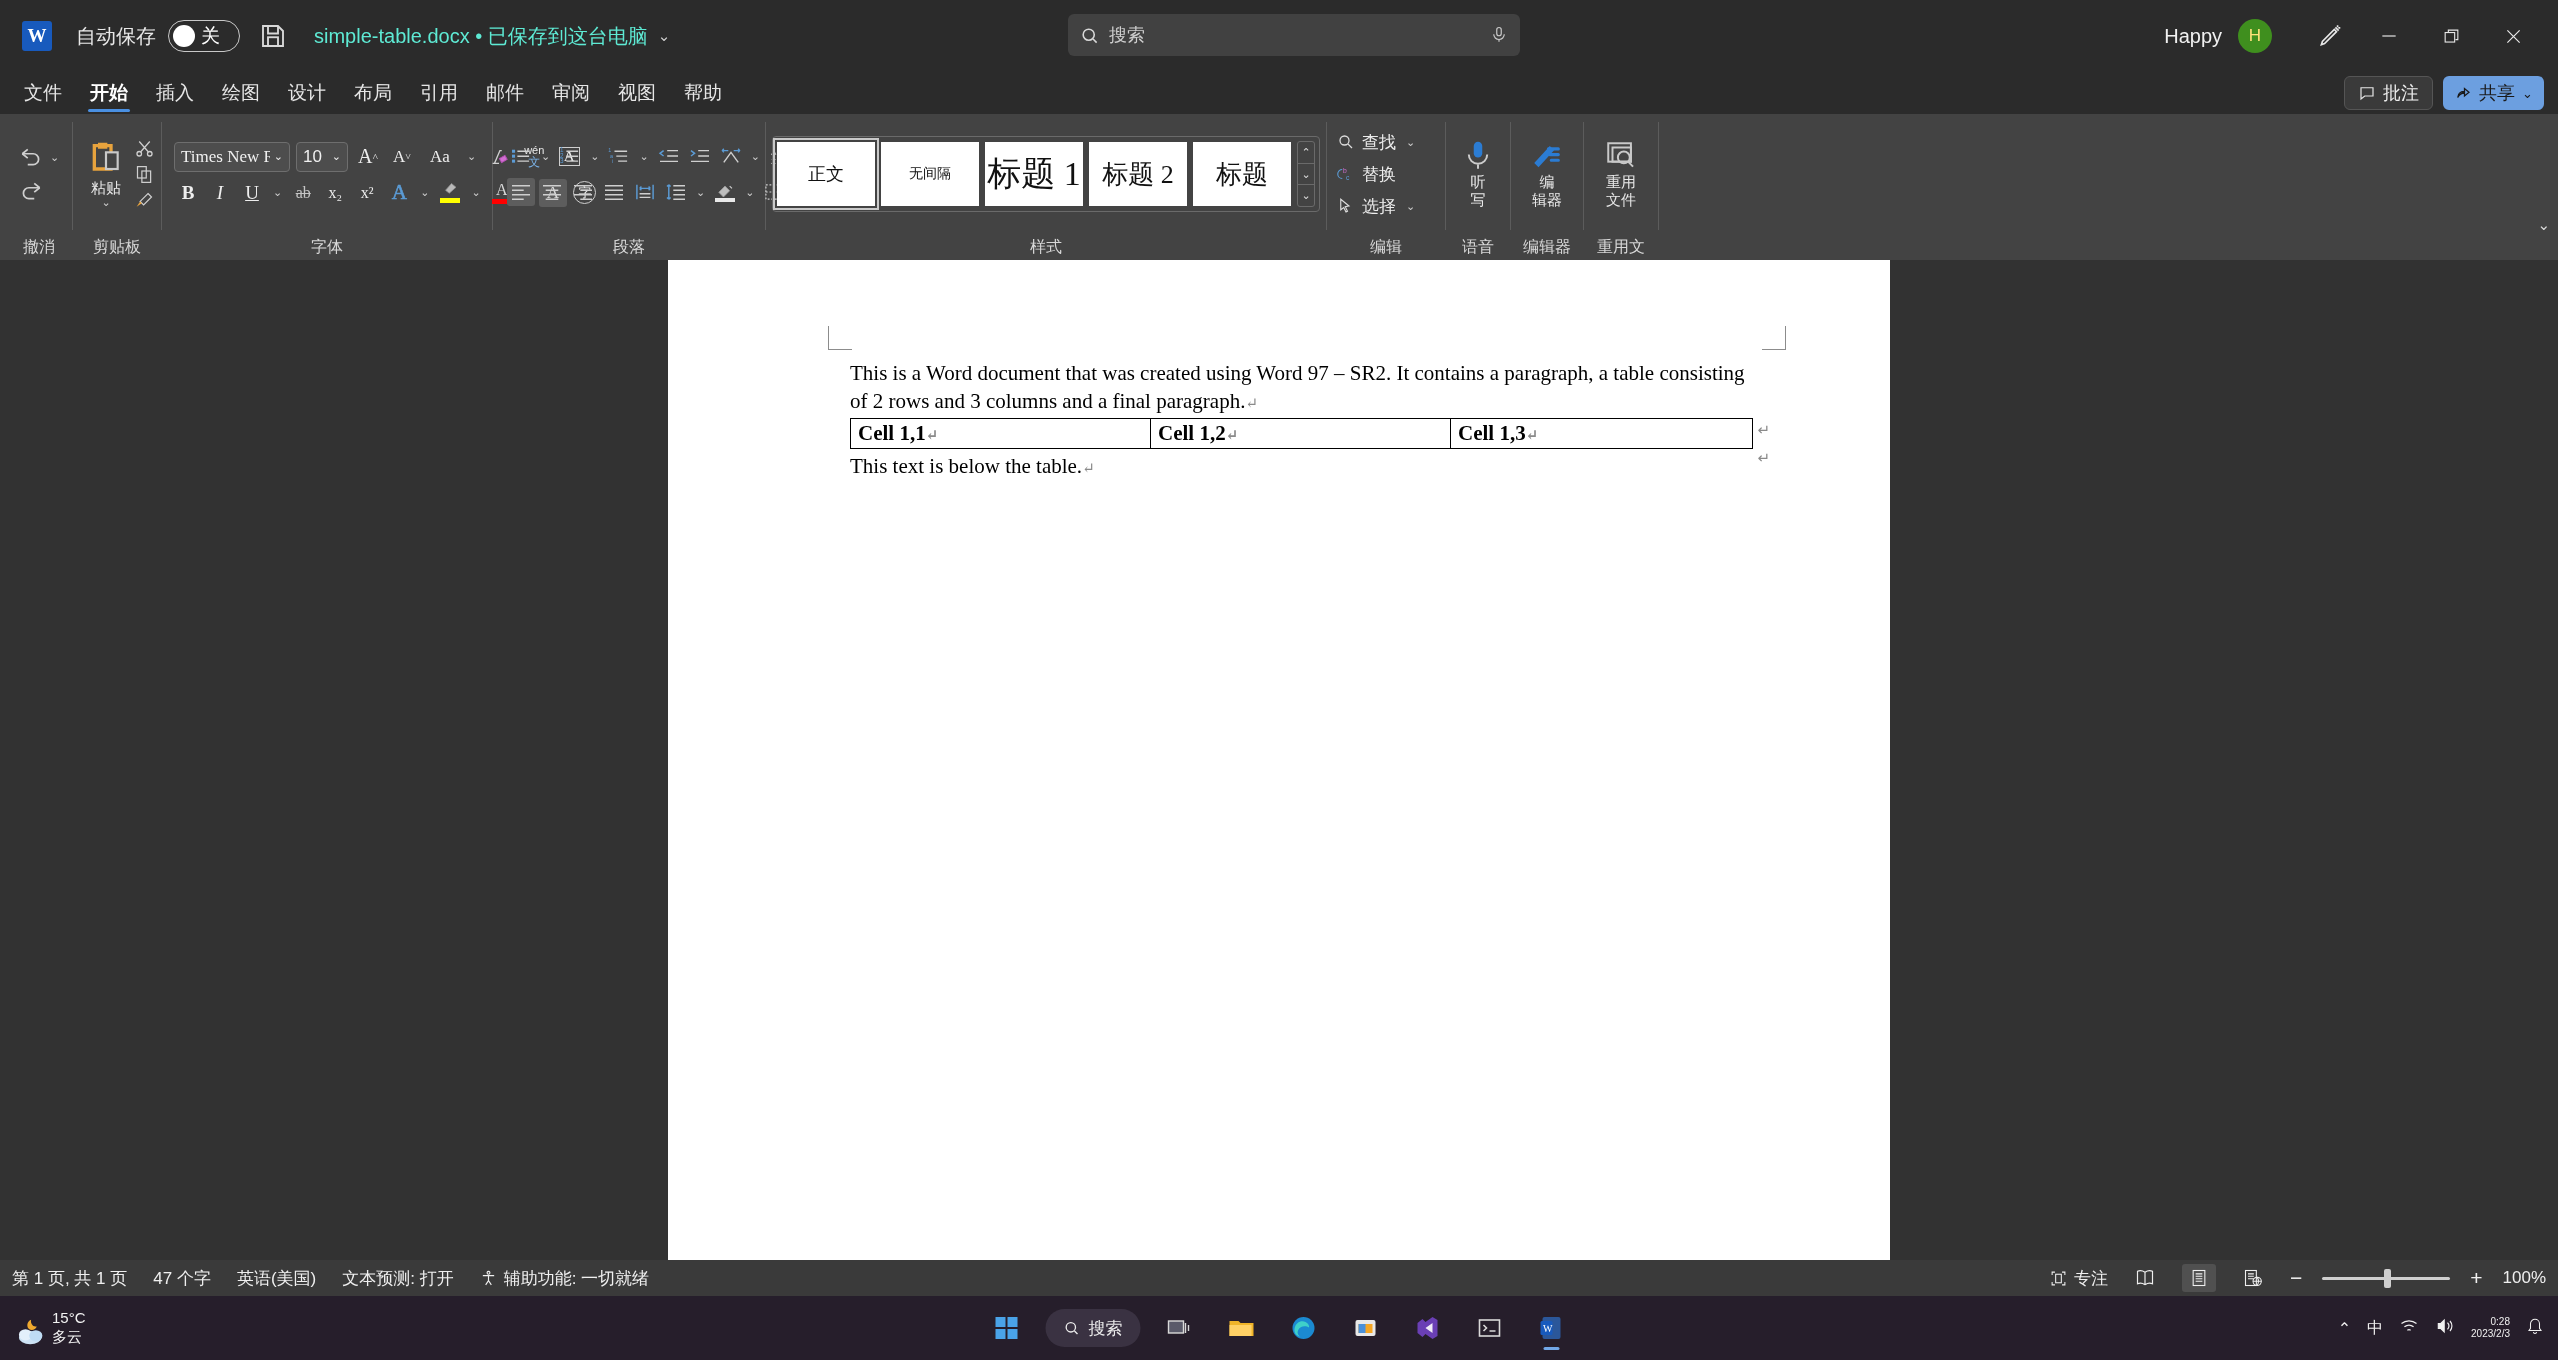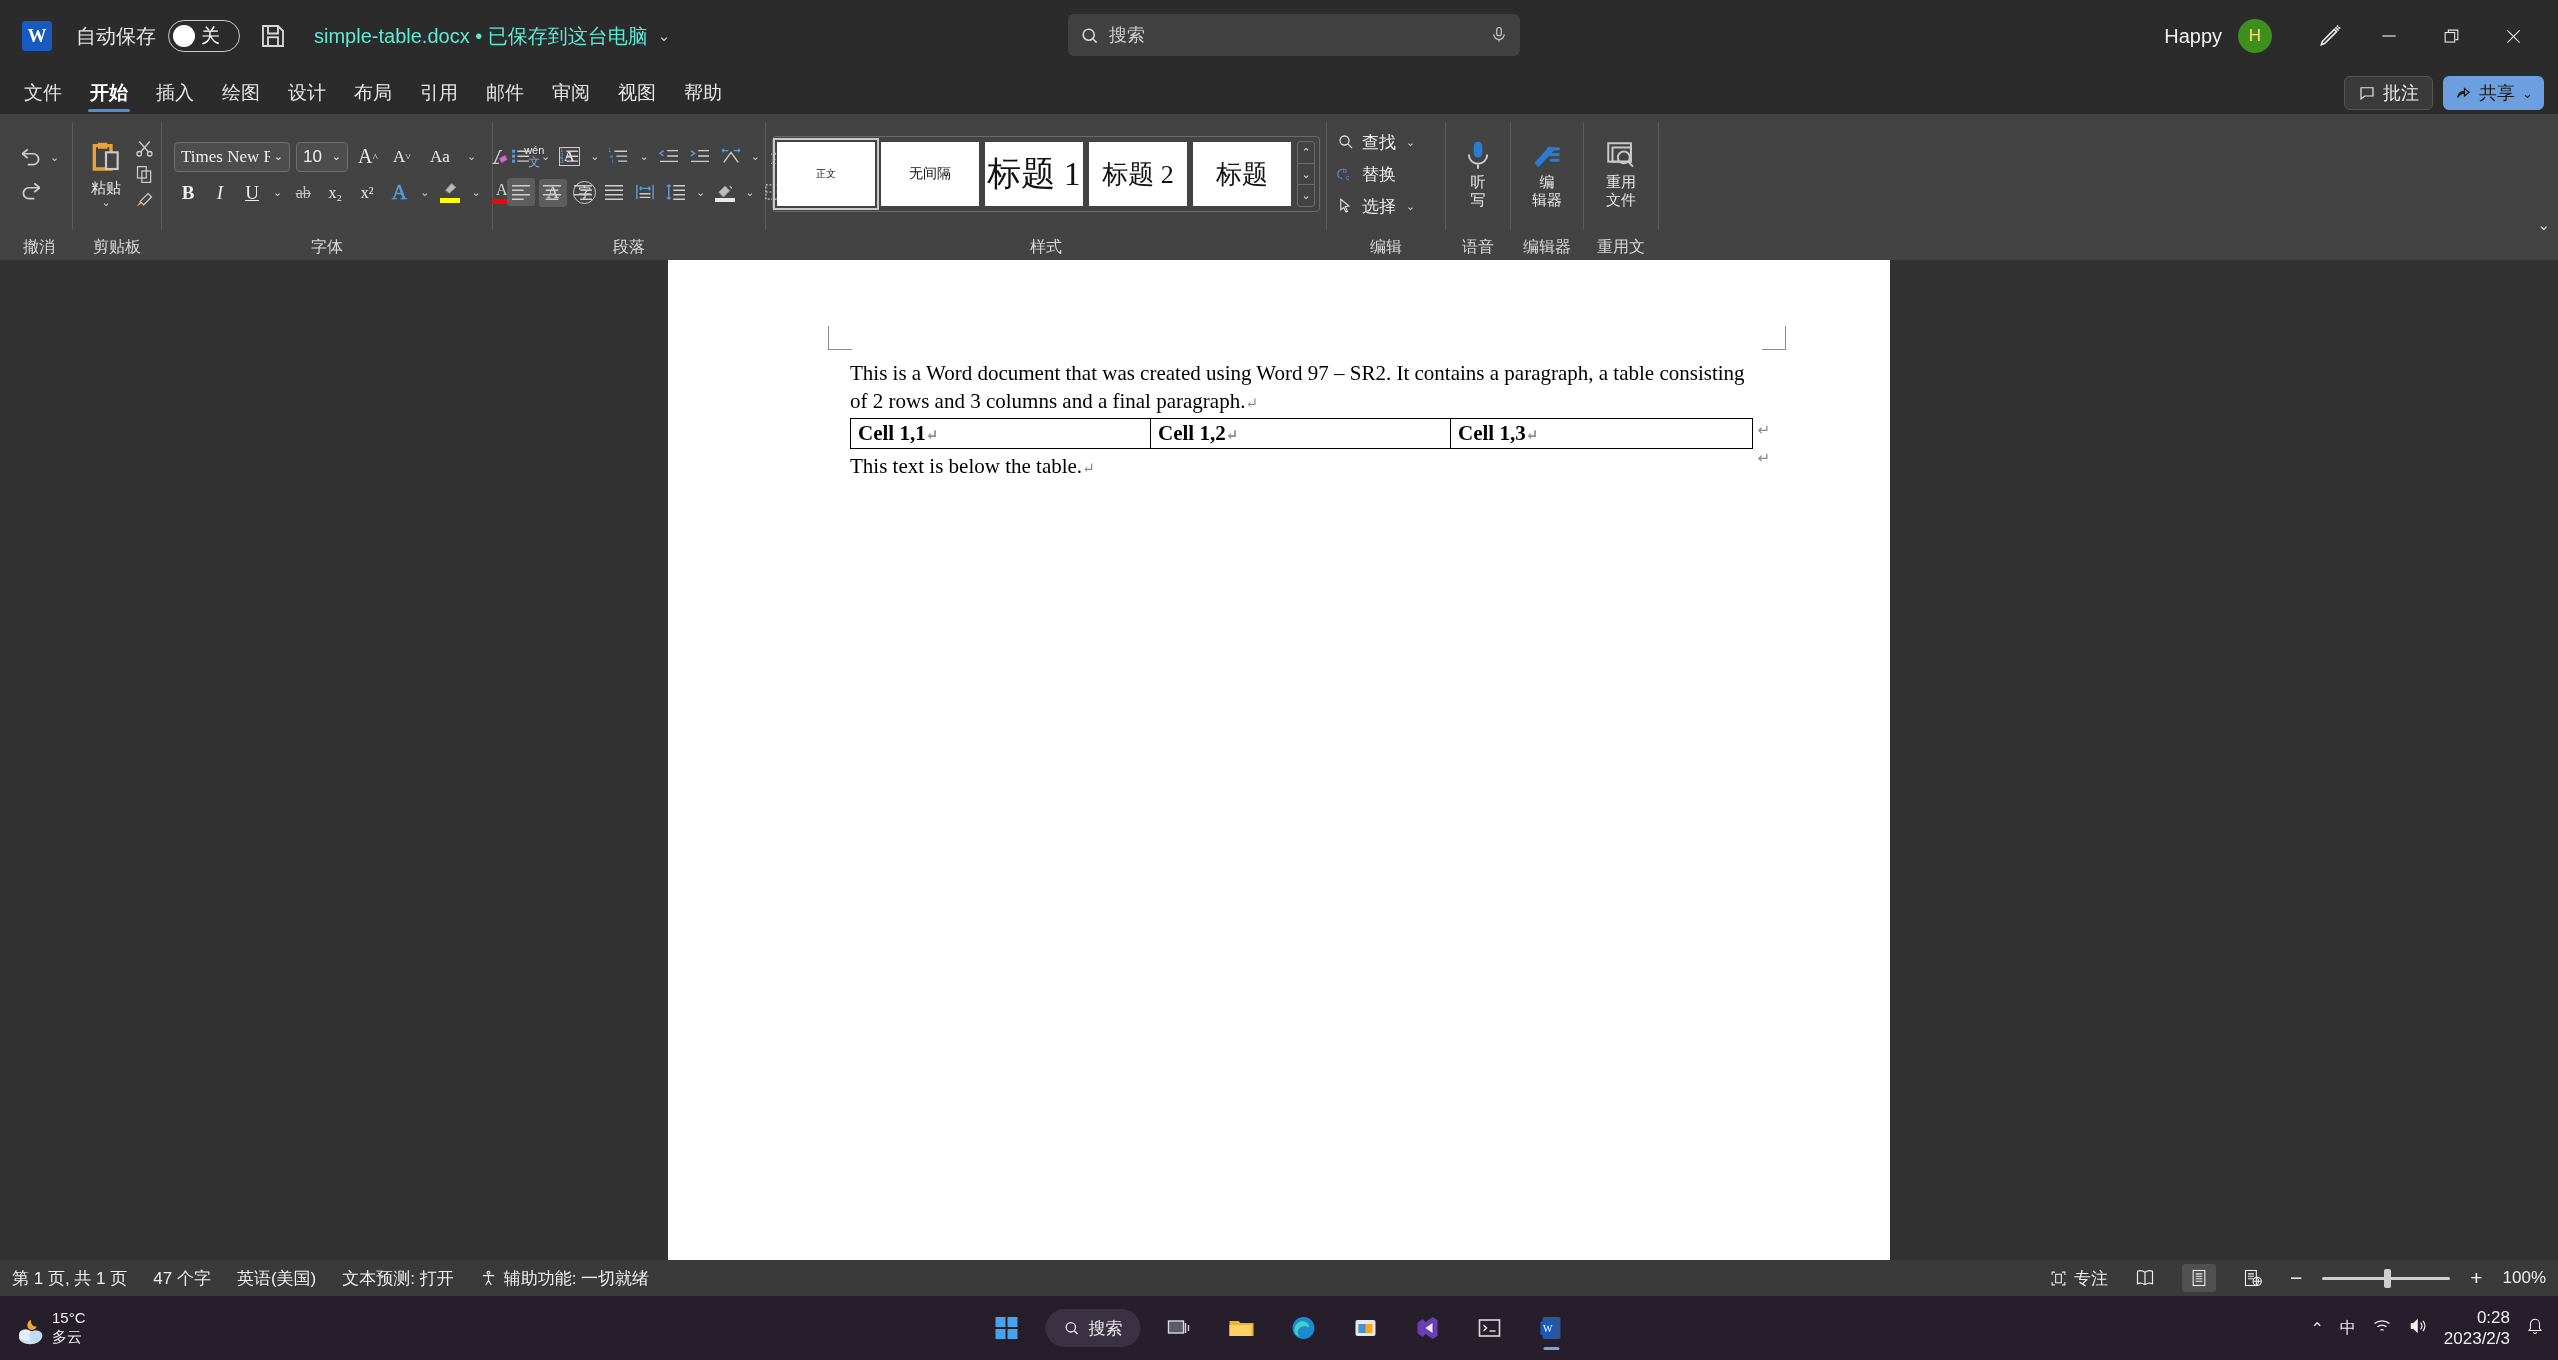--- a/index.html
+++ b/index.html
@@ -124,21 +124,21 @@
   .gallery {
     display:flex; align-items:center; gap:6px; padding:4px;
     border:1px solid #6a6a6a; border-radius:4px; height:76px;
   }
   .style-card {
     width:98px; height:64px; background:#ffffff; display:flex;
     align-items:center; justify-content:center; color:#111;
     font-family:"Liberation Serif", serif; overflow:hidden;
   }
   .style-card.sel { outline:2px solid #c9c9c9; outline-offset:2px; }
-  .s-normal { font-size:10px; }
+  .s-normal { font-size:18px; }
   .s-nospace { font-size:14px; }
   .s-h1 { font-size:34px; }
   .s-h2 { font-size:26px; }
   .s-title { font-size:26px; }
   .gal-scroll {
     display:flex; flex-direction:column; justify-content:space-between;
     height:66px; width:18px; border:1px solid #6a6a6a; border-radius:3px;
   }
   .gal-scroll div { flex:1; display:flex; align-items:center; justify-content:center;
       color:#ddd; font-size:11px; border-bottom:1px solid #6a6a6a; }
@@ -202,21 +202,21 @@
   .tb-icon { width:46px; height:46px; display:flex; align-items:center; justify-content:center; position:relative; border-radius:5px;}
   .tb-icon.run::after {
     content:""; position:absolute; bottom:1px; left:50%; transform:translateX(-50%);
     width:16px; height:3px; background:#72a8e8; border-radius:2px;
   }
   .tb-search {
     height:38px; background:#3a3242; border-radius:19px; display:flex; align-items:center;
     gap:9px; padding:0 18px; color:#ebebeb; font-size:17px;
   }
   .tray { margin-left:auto; display:flex; align-items:center; gap:16px; color:#f0f0f0; font-size:16px; }
-  .clock { display:flex; flex-direction:column; align-items:flex-end; line-height:1.25; font-size:17px; }
+  .clock { display:flex; flex-direction:column; align-items:flex-end; line-height:1.25; font-size:10px; }
   .win-logo { display:grid; grid-template-columns:1fr 1fr; grid-gap:2.5px; width:22px; height:22px;}
   .win-logo i { background:#4aa3e8; display:block; }
 </style>
 </head>
 <body>
 
 <div class="app">
 
   <div class="titlebar">
     <div class="word-logo">W</div>

